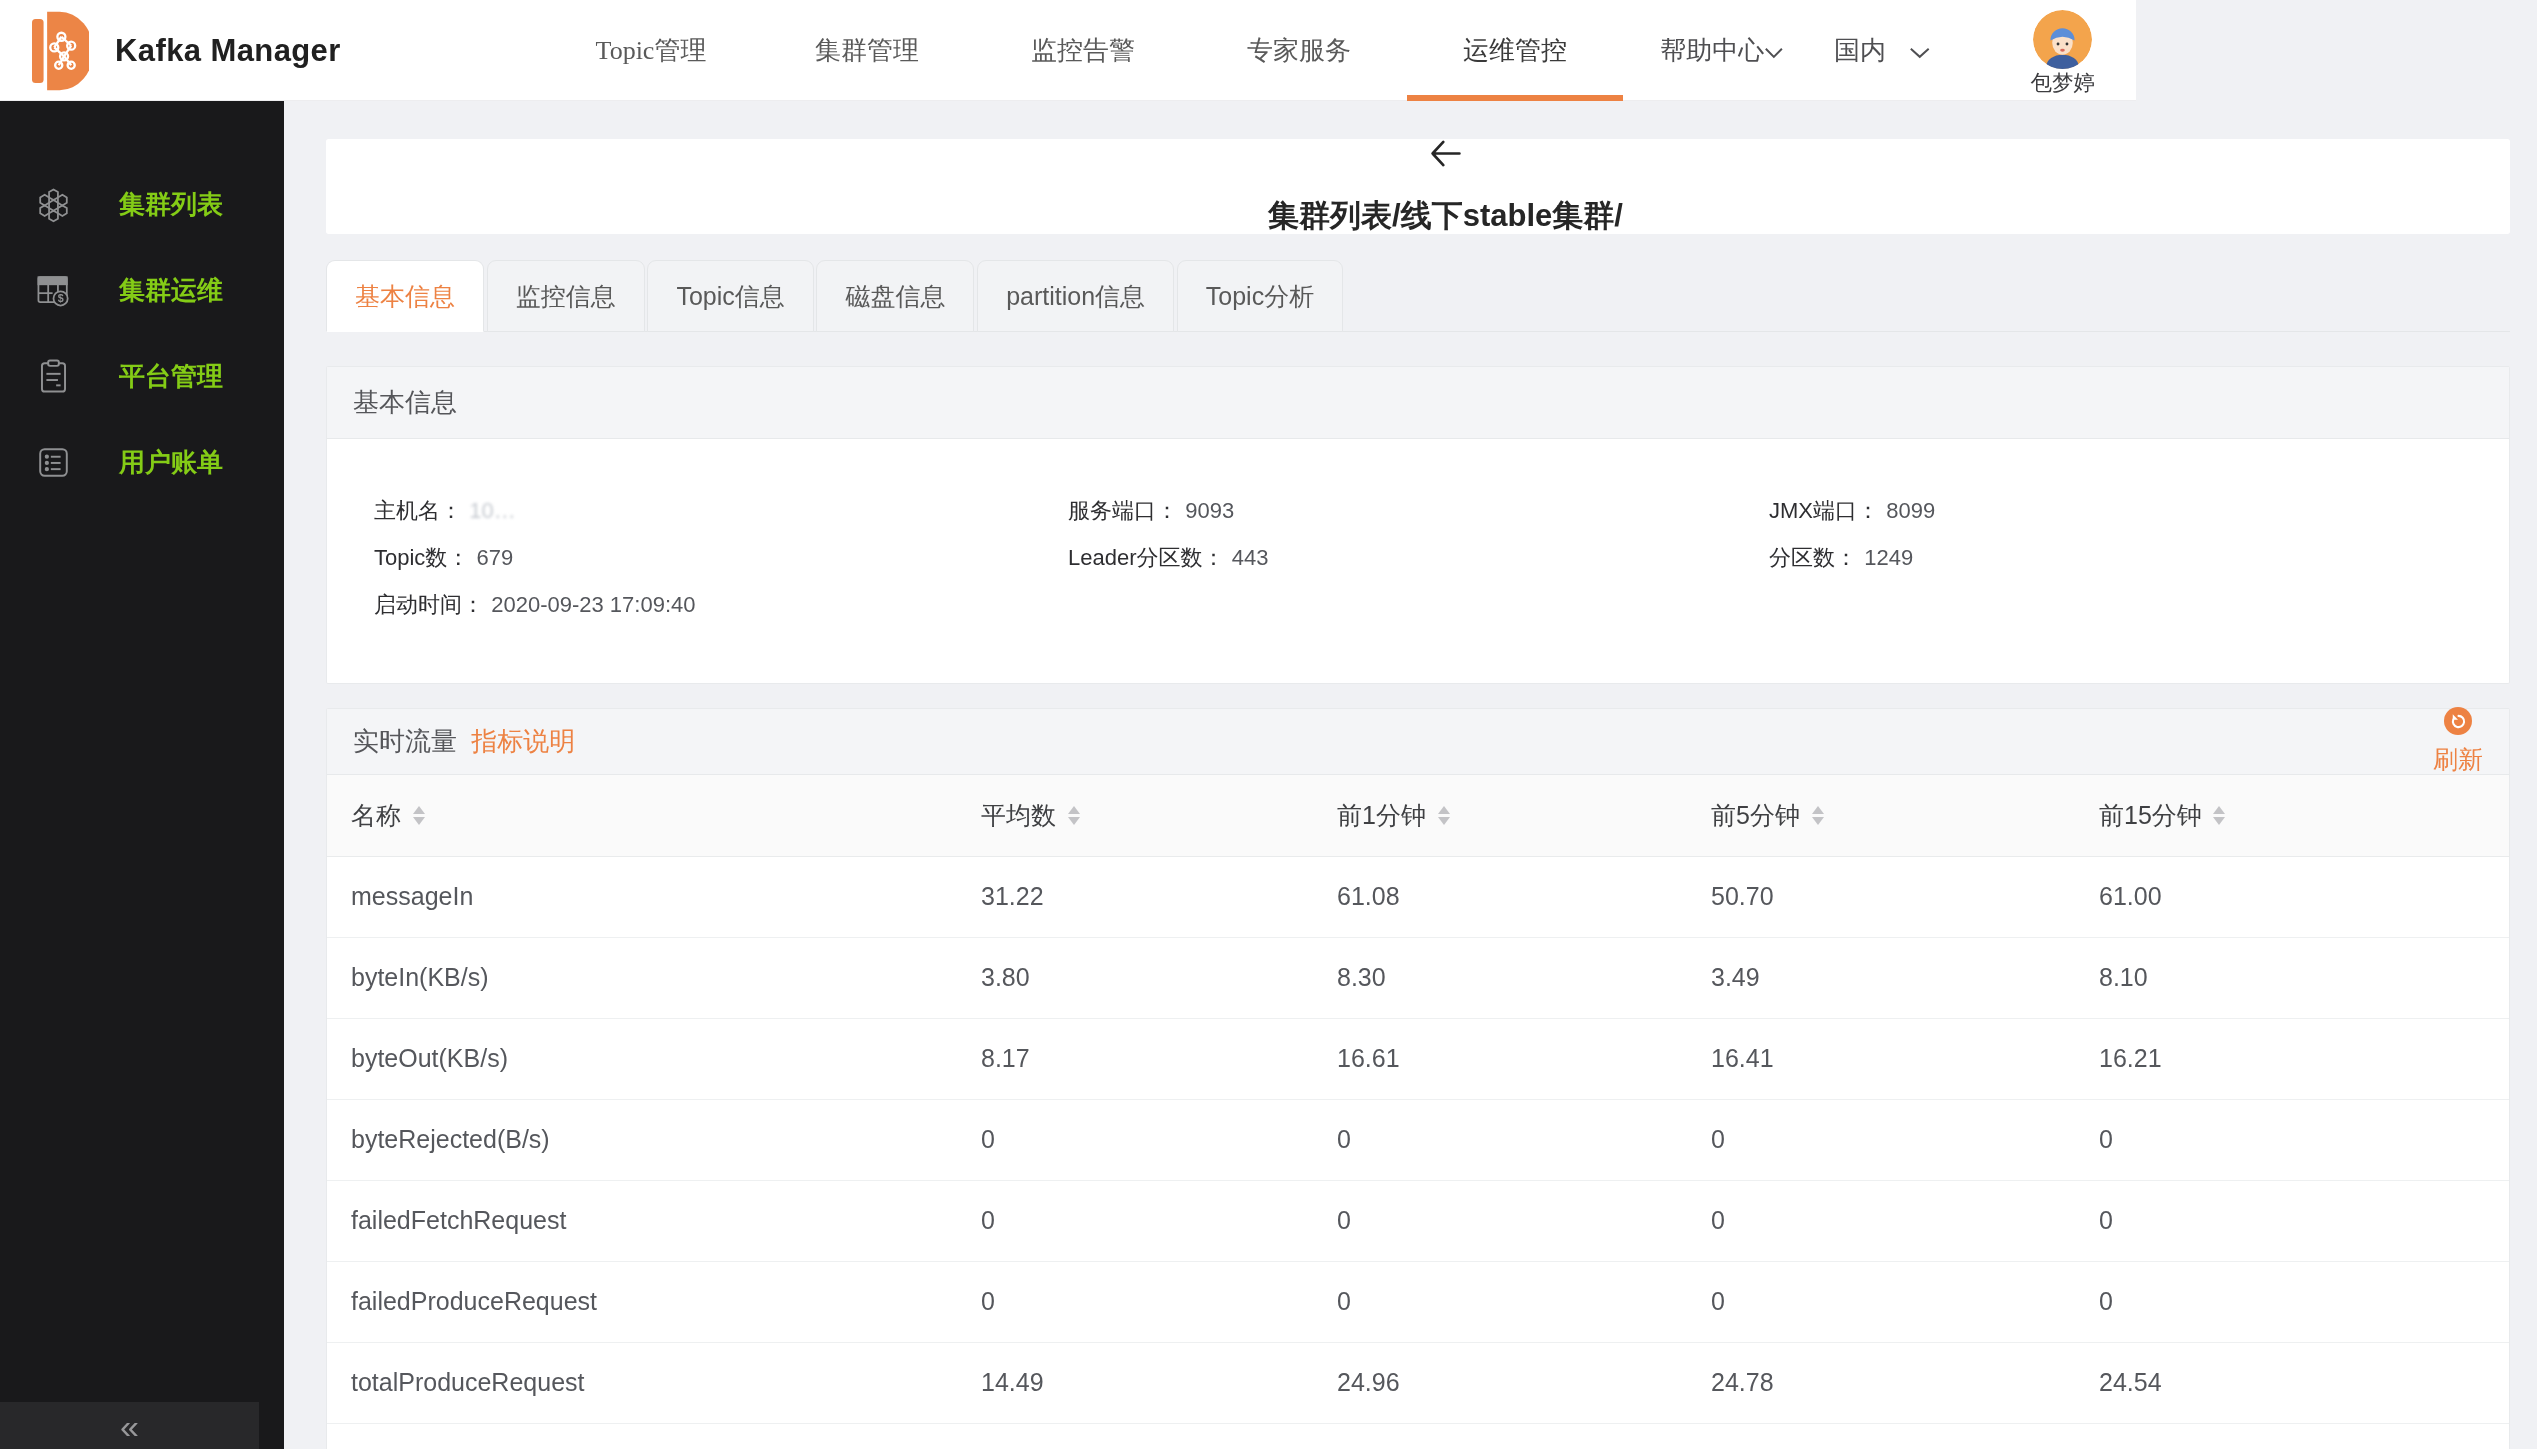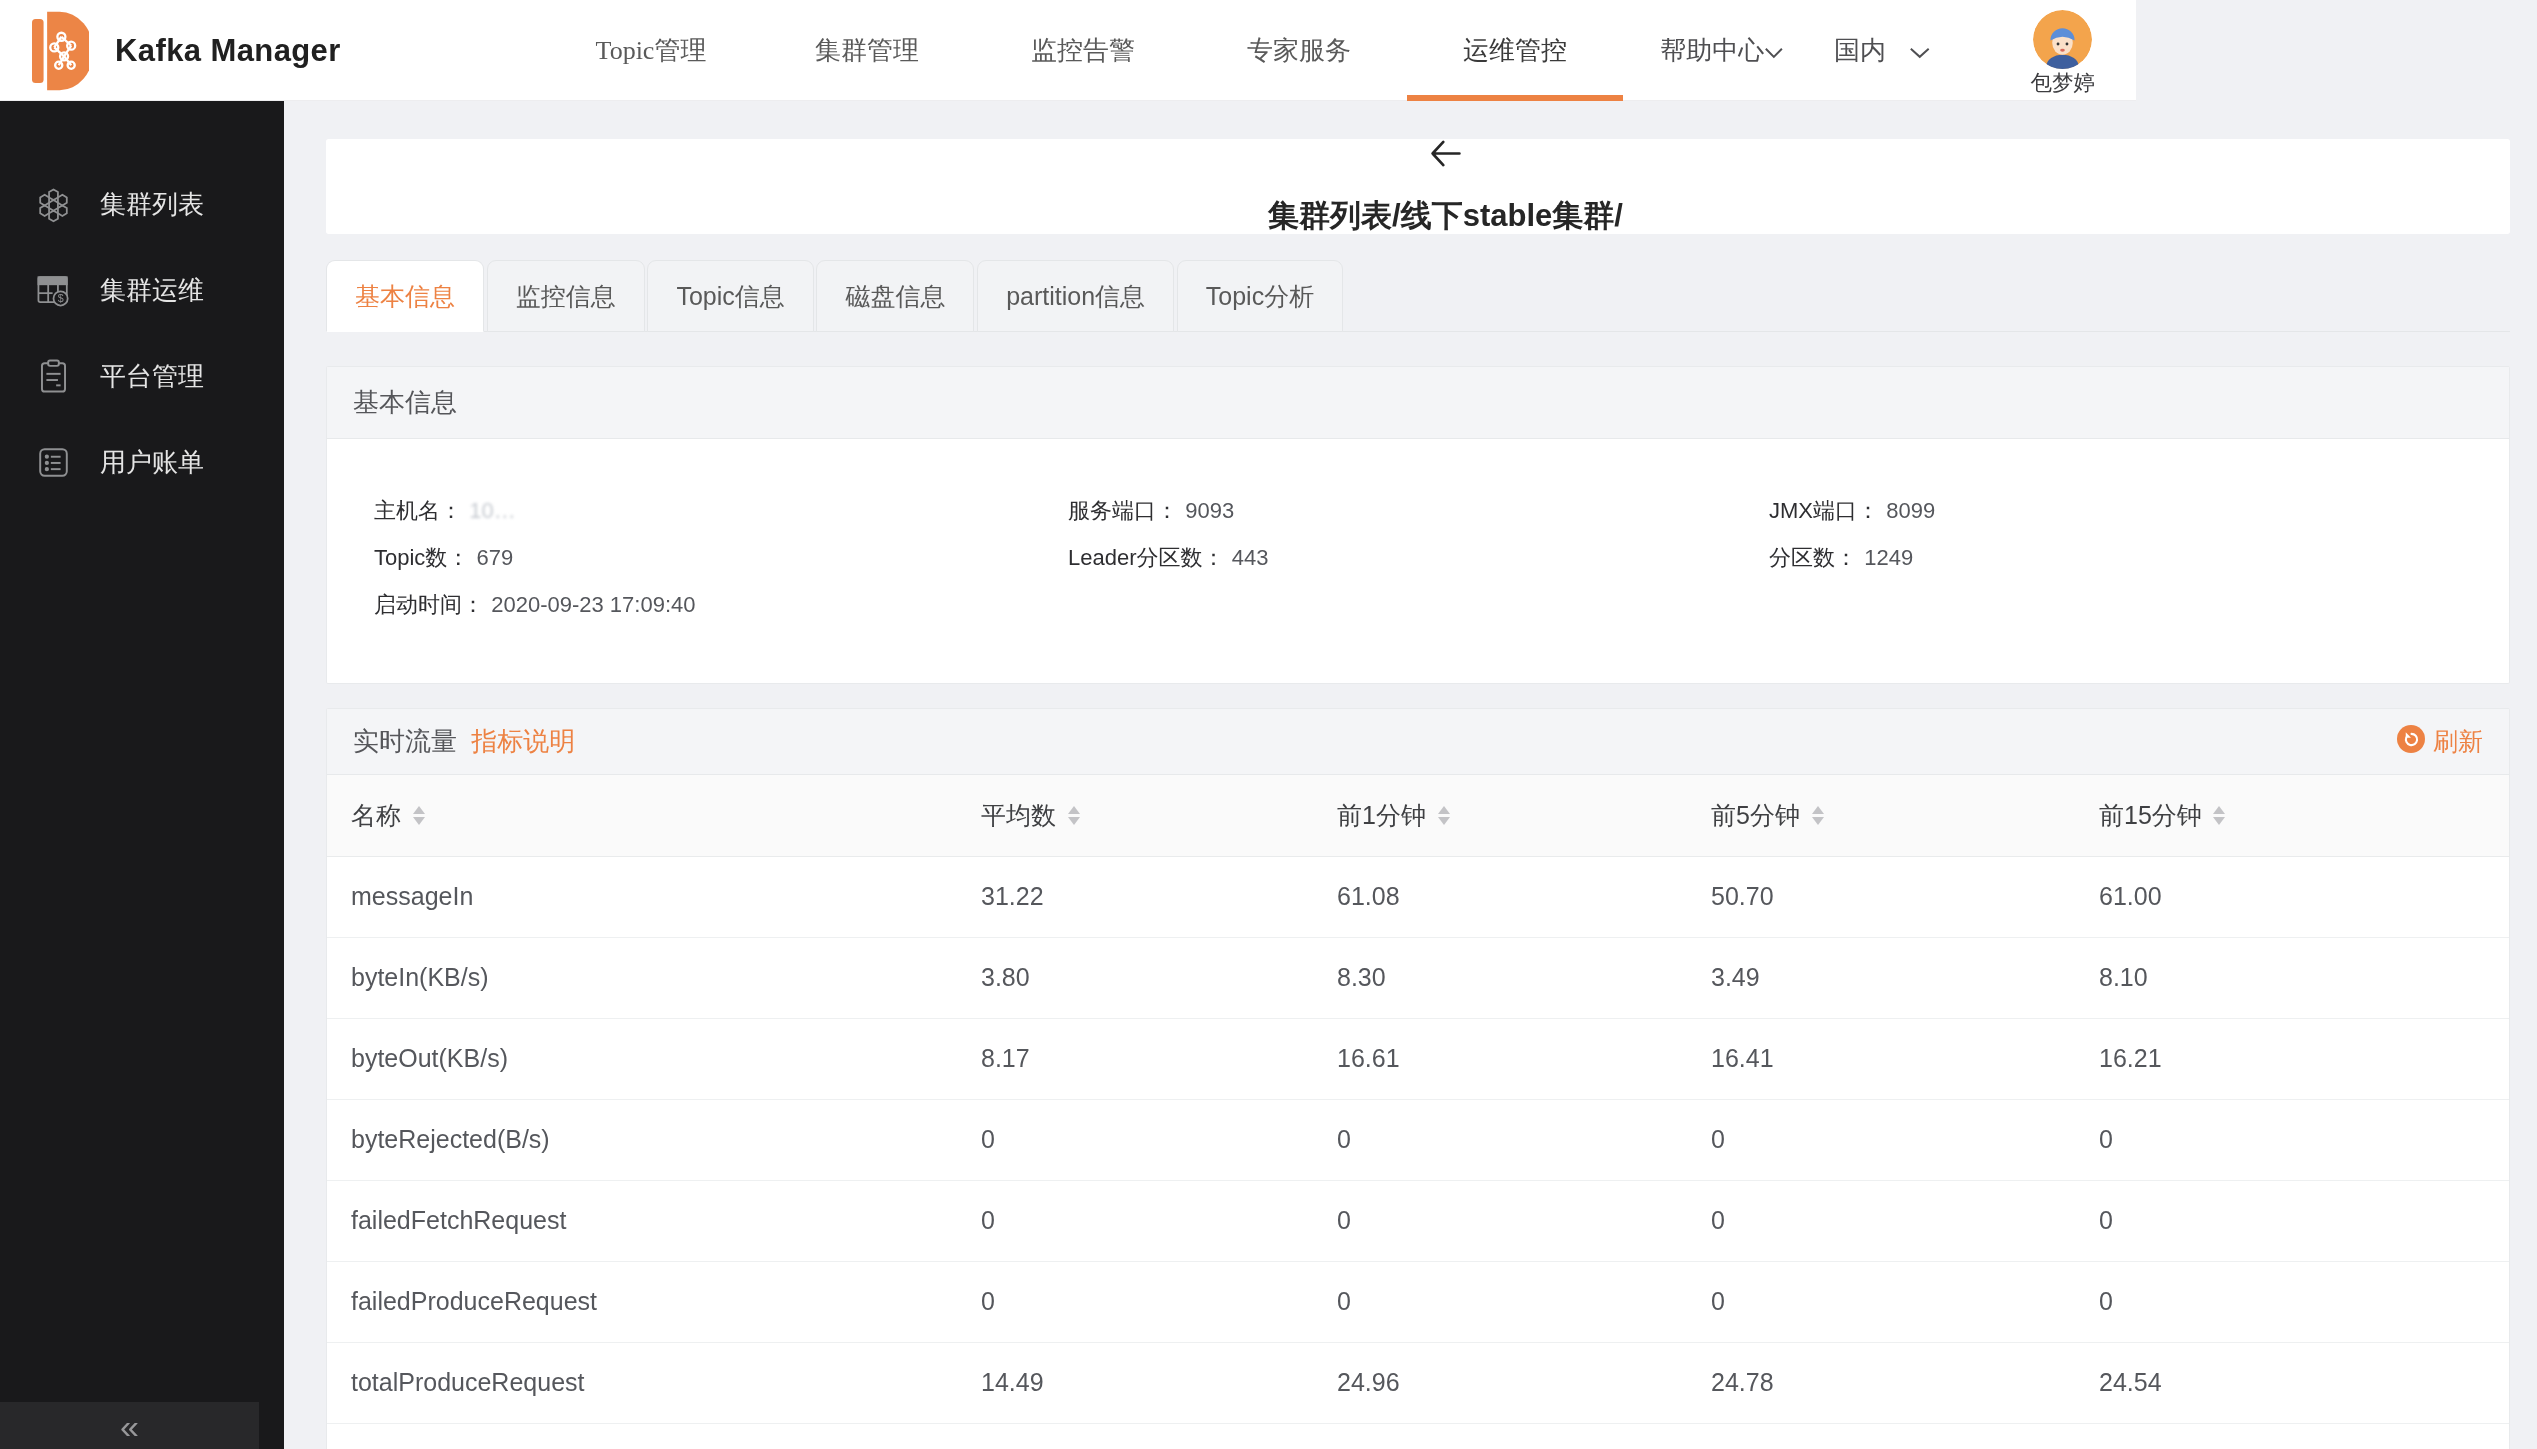--- a/index.html
+++ b/index.html
@@ -36,22 +36,22 @@
   .userblock { margin-left: 100px; display: flex; flex-direction: column; align-items: center; cursor: pointer; }
   .avatar { width: 59px; height: 59px; border-radius: 50%; overflow: hidden; margin-top: 3.6px; }
   .username { font-size: 21.5px; color: #3d3d40; margin-top: 2.7px; line-height: 23px; }
   
   .sidebar {
     position: fixed; left: 0; top: 101px; bottom: 0; width: 284px;
     background: #19191b; z-index: 10;
   }
   .side-items { padding-top: 60px; }
   .side-item {
-    height: 86px; display: flex; align-items: center; padding-left: 34px; gap: 27px;
-    color: #e5e5e5; font-size: 26px; cursor: pointer;
+    height: 86px; display: flex; align-items: center; padding-left: 34px; gap: 46px;
+    color: #84cc16; font-size: 26px; cursor: pointer; font-weight: bold;
   }
   .side-item .sicon { width: 39px; height: 39px; display: inline-flex; }
   .collapse-bar {
     position: absolute; left: 0; bottom: 0; width: 259px; height: 47px;
     background: #28282a; color: #98989a; font-size: 34px;
     display: flex; align-items: center; justify-content: center; cursor: pointer; line-height: 1;
   }
   
   .main {
     position: absolute; left: 284px; top: 101px; right: 0; bottom: 0;
@@ -81,21 +81,21 @@
   .fields {
     padding: 48px 0 55px 47px;
     display: grid; grid-template-columns: 694px 701px 1fr;
   }
   .field { line-height: 47px; font-size: 22px; white-space: nowrap; }
   .flabel { color: #2e2e31; }
   .fvalue { color: #55575c; margin-left: 7.2px; }
   .fvalue.redacted { color: #c6cad0; filter: blur(1.8px); }
   .doc-link { color: #ED8243; margin-left: 14.3px; cursor: pointer; font-size: 26px; text-decoration: none; }
   .head-spacer { flex: 1; }
-  .refresh { display: flex; gap: 8px; color: #ED8243; font-size: 25px; cursor: pointer; }
+  .refresh { display: flex; align-items: center; gap: 8px; color: #ED8243; font-size: 25px; cursor: pointer; flex-direction: column; }
   .refresh-circle {
     width: 28px; height: 28px; border-radius: 50%; background: #ED8243;
     display: inline-flex; align-items: center; justify-content: center;
   }
   
   table { width: 100%; border-collapse: collapse; background: #fff; }
   th, td { height: 81px; text-align: left; font-weight: normal; padding: 0; }
   th { background: #fafafa; font-size: 25px; color: #3f4043; font-weight: 500; border-bottom: 1.8px solid #e9ebec; }
   td { font-size: 25px; color: #55575c; border-bottom: 1.8px solid #eef0f1; }
   th:first-child, td:first-child { padding-left: 24px; }

